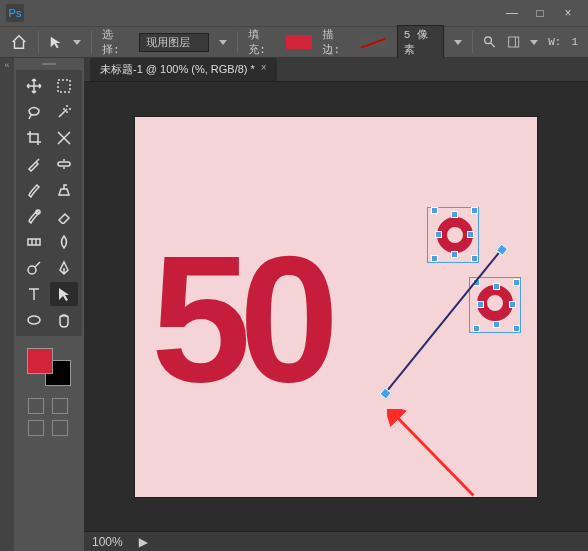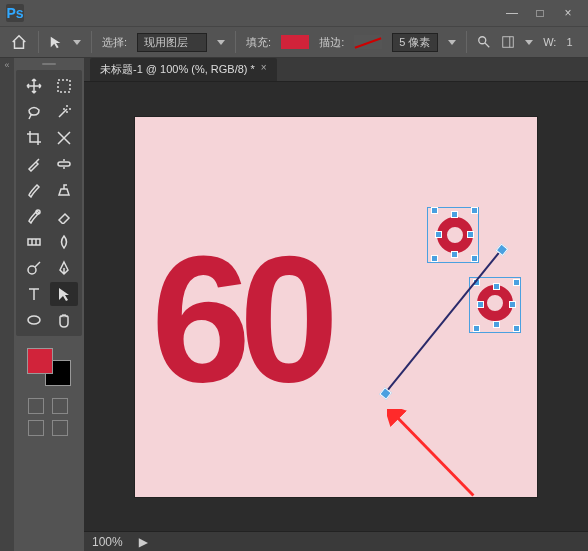--- a/index.html
+++ b/index.html
@@ -1,23 +1,23 @@
 <!DOCTYPE html>
 <html><head>
 <meta charset="utf-8">
 <style>
   * { margin: 0; padding: 0; box-sizing: border-box; }
   body { width: 588px; height: 551px; background: #535353; font-family: "Microsoft YaHei", Arial, sans-serif; color: #ccc; font-size: 11px; overflow: hidden; position: relative; }
   .titlebar { background: #535353; height: 26px; display: flex; align-items: center; padding: 0 6px; }
-  .ps-icon { width: 18px; height: 18px; background: #404040; color: #31A8FF; font-size: 14px; font-weight: bold; display: flex; align-items: center; justify-content: center; border-radius: 2px; margin-right: 8px; }
+  .ps-icon { width: 18px; height: 18px; background: #404040; color: #31A8FF; font-size: 11px; font-weight: normal; display: flex; align-items: center; justify-content: center; border-radius: 2px; margin-right: 8px; }
   .menu { display: flex; gap: 6px; font-size: 12px; }
   .menu span { padding: 2px 4px; }
   .win-controls { margin-left: auto; display: flex; gap: 0; }
   .win-btn { width: 28px; height: 20px; display: flex; align-items: center; justify-content: center; font-size: 12px; }
-  .opts { background: #535353; height: 32px; display: flex; align-items: center; padding: 0 10px; gap: 10px; border-top: 1px solid #454545; border-bottom: 1px solid #383838; }
+  .opts { background: #535353; height: 32px; display: flex; align-items: center; padding: 0 10px; gap: 10px; border-top: 1px solid #454545; border-bottom: 1px solid #383838; font-family: Liberation Mono, monospace; }
   .opt-item { display: flex; align-items: center; gap: 4px; font-size: 11px; }
   .swatch { width: 28px; height: 14px; display: inline-block; }
   .fill-red { background: #d1233a; }
   .stroke-none { background: #555; position: relative; }
   .stroke-none::after { content: ""; position: absolute; left: 0; right: 0; top: 50%; border-top: 2px solid #c00; transform: rotate(-20deg); }
   .select-box { background: #3a3a3a; border: 1px solid #222; padding: 1px 6px; font-size: 11px; min-width: 70px; }
   .dropdown-arrow { width: 0; height: 0; border-left: 4px solid transparent; border-right: 4px solid transparent; border-top: 5px solid #bbb; }
   .vdiv { width: 1px; height: 22px; background: #666; }
   .home-icon { width: 18px; height: 18px; }
   .below-opts { display: flex; height: 493px; }
@@ -236,21 +236,21 @@
   <div class="workspace">
     <div class="tabbar">
       <div class="dtab">
         <span>未标题-1 @ 100% (%, RGB/8) *</span>
         <span class="close-x">×</span>
       </div>
     </div>
 
     <div class="canvas-holder">
       <div class="canvas">
-        <div class="bigtext">60</div>
+        <div class="bigtext">50</div>
 
         <div class="perc-group">
           <div class="transform-bbox" style="left:-4px; top:0px; width:52px; height:56px;"></div>
           <div class="ring top"></div>
           <div class="handle" style="left:0px; top:0px;"></div>
           <div class="handle" style="left:40px; top:0px;"></div>
           <div class="handle" style="left:20px; top:4px;"></div>
           <div class="handle" style="left:4px; top:24px;"></div>
           <div class="handle" style="left:36px; top:24px;"></div>
           <div class="handle" style="left:20px; top:44px;"></div>

